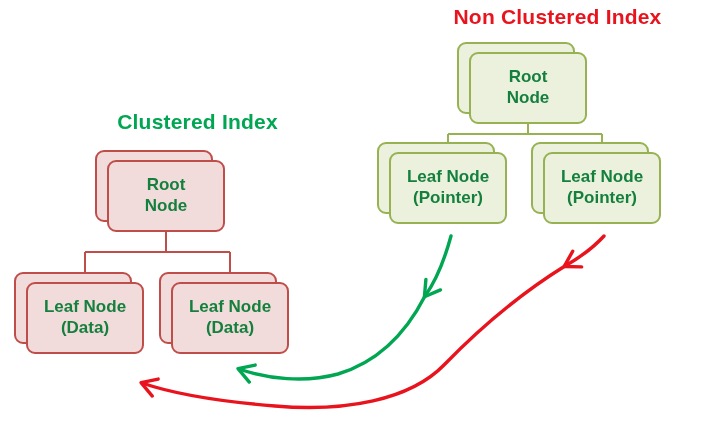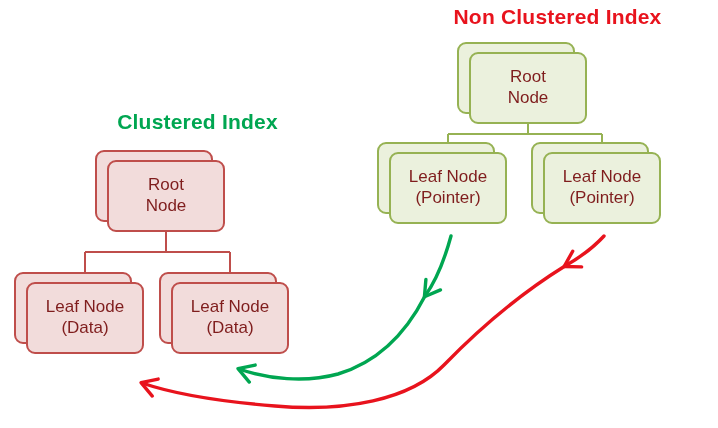--- a/index.html
+++ b/index.html
@@ -50,21 +50,22 @@
     display: flex;
     flex-direction: column;
     align-items: center;
     justify-content: center;
     text-align: center;
   }
   .card.front span {
     display: block;
     font-size: 17px;
     line-height: 1.22;
-    color: #7f1d1d;
+    color: #15803d;
+    font-weight: bold;
   }
   .red-node .card   { background: #f2dcdb; border-color: #bf4e4b; }
   .green-node .card { background: #ebf1dd; border-color: #96b253; }
 </style>
 </head>
 <body>
 
 <div class="canvas">
 
   <svg class="layer connectors" viewBox="0 0 718 428" xmlns="http://www.w3.org/2000/svg">

